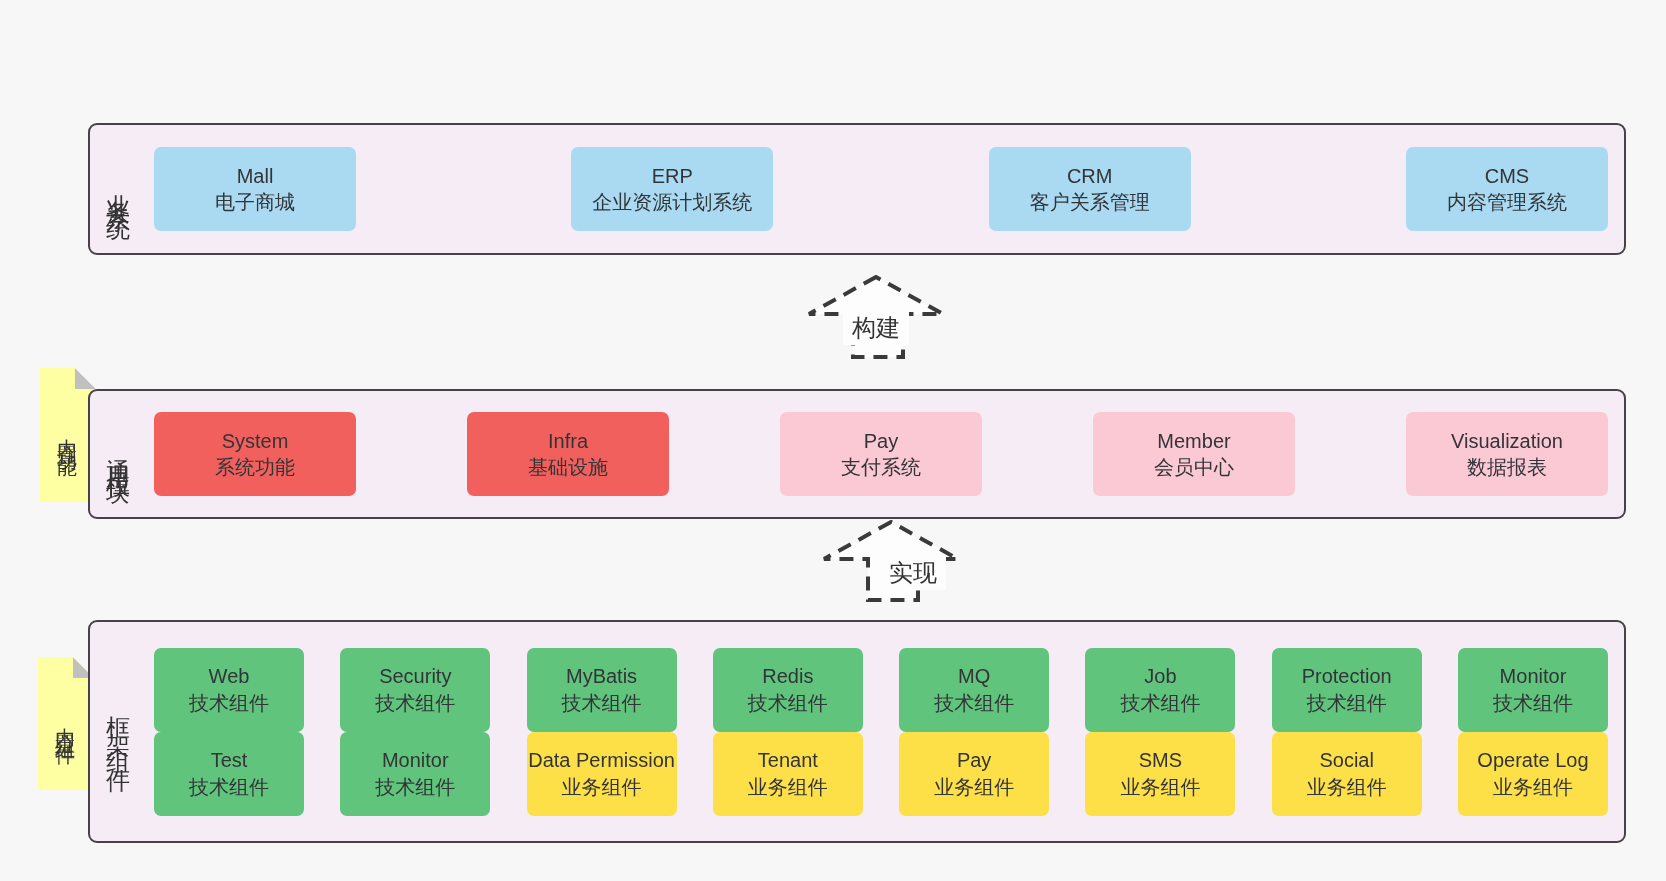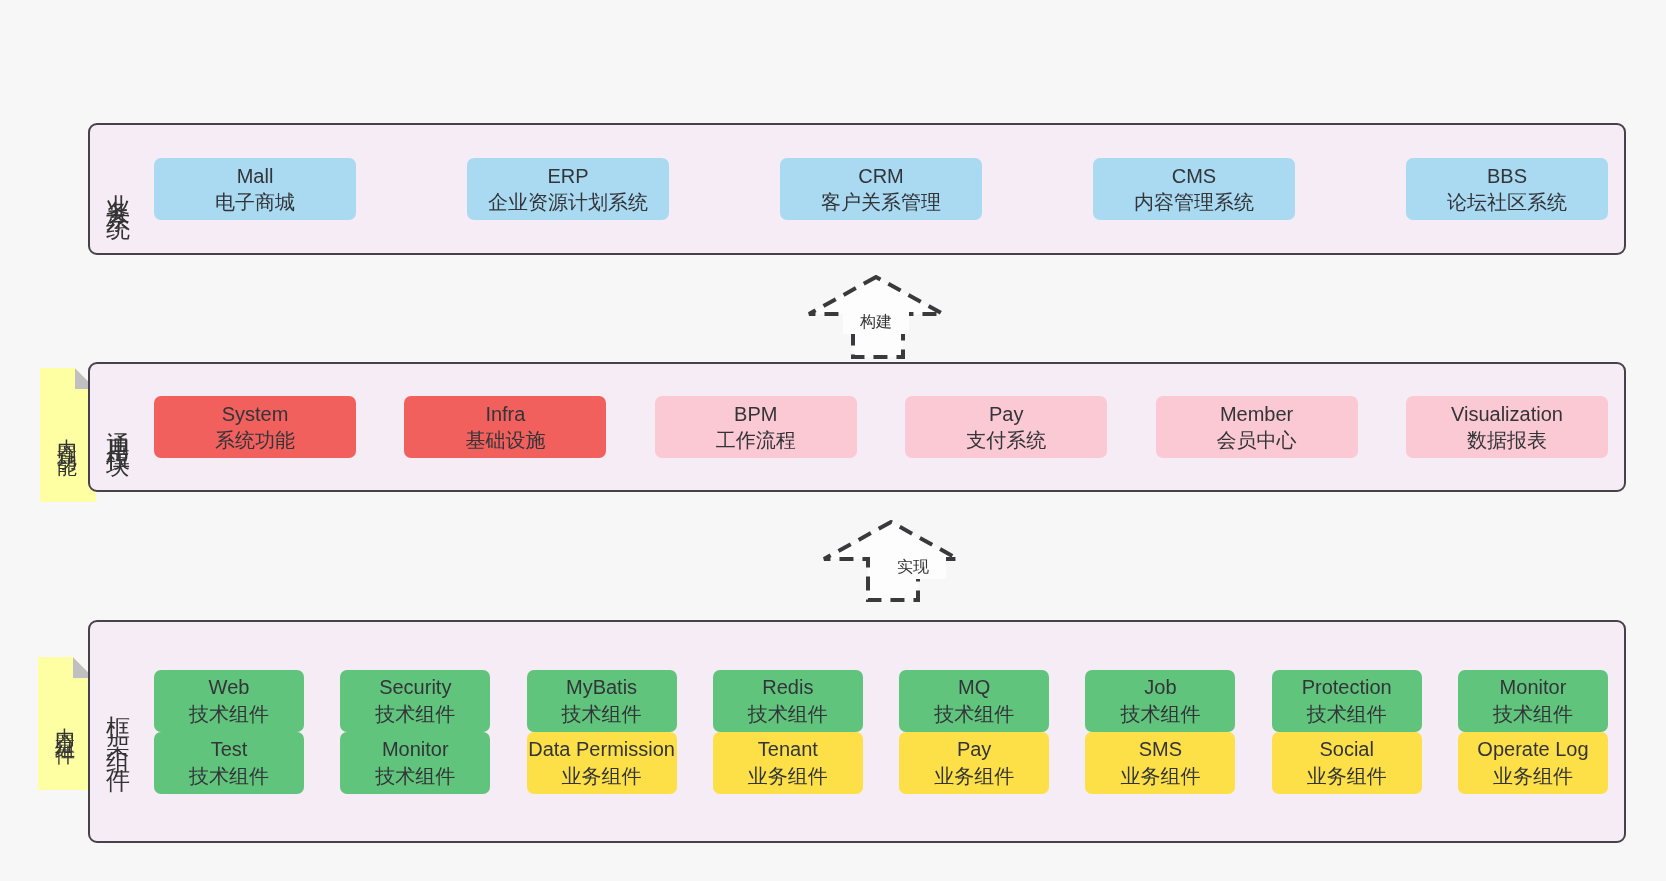--- a/index.html
+++ b/index.html
@@ -8,39 +8,39 @@
     background:#f7f7f7;
     font-family:"Liberation Sans","DejaVu Sans",sans-serif;
     color:#36363a;
   }
   .container{
     position:absolute;left:88px;width:1538px;
     background:#f6ecf5;border:2px solid #474249;border-radius:9px;
     box-sizing:border-box;z-index:2;
   }
   .c1{top:123px;height:132px;}
-  .c2{top:362px;height:130px;}
+  .c2{top:389px;height:130px;}
   .c3{top:620px;height:223px;}
   .vlabel{
     position:absolute;left:12px;top:50%;transform:translateY(-50%);
     writing-mode:vertical-lr;text-orientation:upright;
     font-size:24px;letter-spacing:7px;color:#333;white-space:nowrap;
   }
   .c3 .vlabel{letter-spacing:18px;}
   .boxes{
     position:absolute;left:64px;right:16px;top:0;bottom:0;
     display:flex;justify-content:space-between;align-items:center;
   }
   .boxes-grid{
     position:absolute;left:64px;right:16px;top:0;bottom:0;
     display:flex;flex-direction:column;justify-content:center;
   }
   .grid-row{display:flex;justify-content:space-between;}
   .box{
-    width:202px;height:62px;border-radius:7px;
+    width:202px;height:84px;border-radius:7px;
     display:flex;flex-direction:column;justify-content:center;align-items:center;
     text-align:left;font-size:20px;line-height:1.32;color:#333438;
   }
   .c3 .box{width:150px;}
   .blue{background:#a9daf2;}
   .red{background:#f2605e;}
   .pink{background:#fbc9d3;}
   .green{background:#60c47c;}
   .lightgreen{background:#fde047;}
   .note{
@@ -57,21 +57,21 @@
   }
   .note1{left:40px;top:368px;height:134px;}
   .note2{left:38px;top:657px;height:133px;}
   .arrow{position:absolute;z-index:1;}
   .arrow polygon{
     fill:#fdfdfd;stroke:#3a393b;stroke-width:4;
     stroke-dasharray:14 9;stroke-linejoin:miter;
   }
   .arrow-label{
     position:absolute;z-index:3;background:#fdfdfd;
-    font-size:16px;color:#333;text-align:center;padding:1px 4px;
+    font-size:24px;color:#333;text-align:center;padding:1px 4px;
   }
 </style>
 </head>
 <body>
 
 <div class="note note1">
   <span class="vlabel">内置功能</span>
 </div>
 <div class="note note2">
   <span class="vlabel">内置组件</span>
@@ -88,24 +88,20 @@
       <span>ERP</span>
       <span>企业资源计划系统</span>
     </div>
     <div class="box blue">
       <span>CRM</span>
       <span>客户关系管理</span>
     </div>
     <div class="box blue">
       <span>CMS</span>
       <span>内容管理系统</span>
-    </div>
-    <div class="box blue">
-      <span>BBS</span>
-      <span>论坛社区系统</span>
     </div>
   </div>
 </div>
 
 <svg class="arrow" style="left:807px;top:275px;" width="138" height="84" viewBox="0 0 138 84">
   <polygon points="69,2 2,39 46,39 46,82 96,82 96,39 136,39"></polygon>
 </svg>
 <div class="arrow-label" style="left:843px;top:311px;width:58px;">构建</div>
 
 <div class="container c2">
@@ -113,24 +109,20 @@
   <div class="boxes">
     <div class="box red">
       <span>System</span>
       <span>系统功能</span>
     </div>
     <div class="box red">
       <span>Infra</span>
       <span>基础设施</span>
     </div>
     <div class="box pink">
-      <span>BPM</span>
-      <span>工作流程</span>
-    </div>
-    <div class="box pink">
       <span>Pay</span>
       <span>支付系统</span>
     </div>
     <div class="box pink">
       <span>Member</span>
       <span>会员中心</span>
     </div>
     <div class="box pink">
       <span>Visualization</span>
       <span>数据报表</span>

